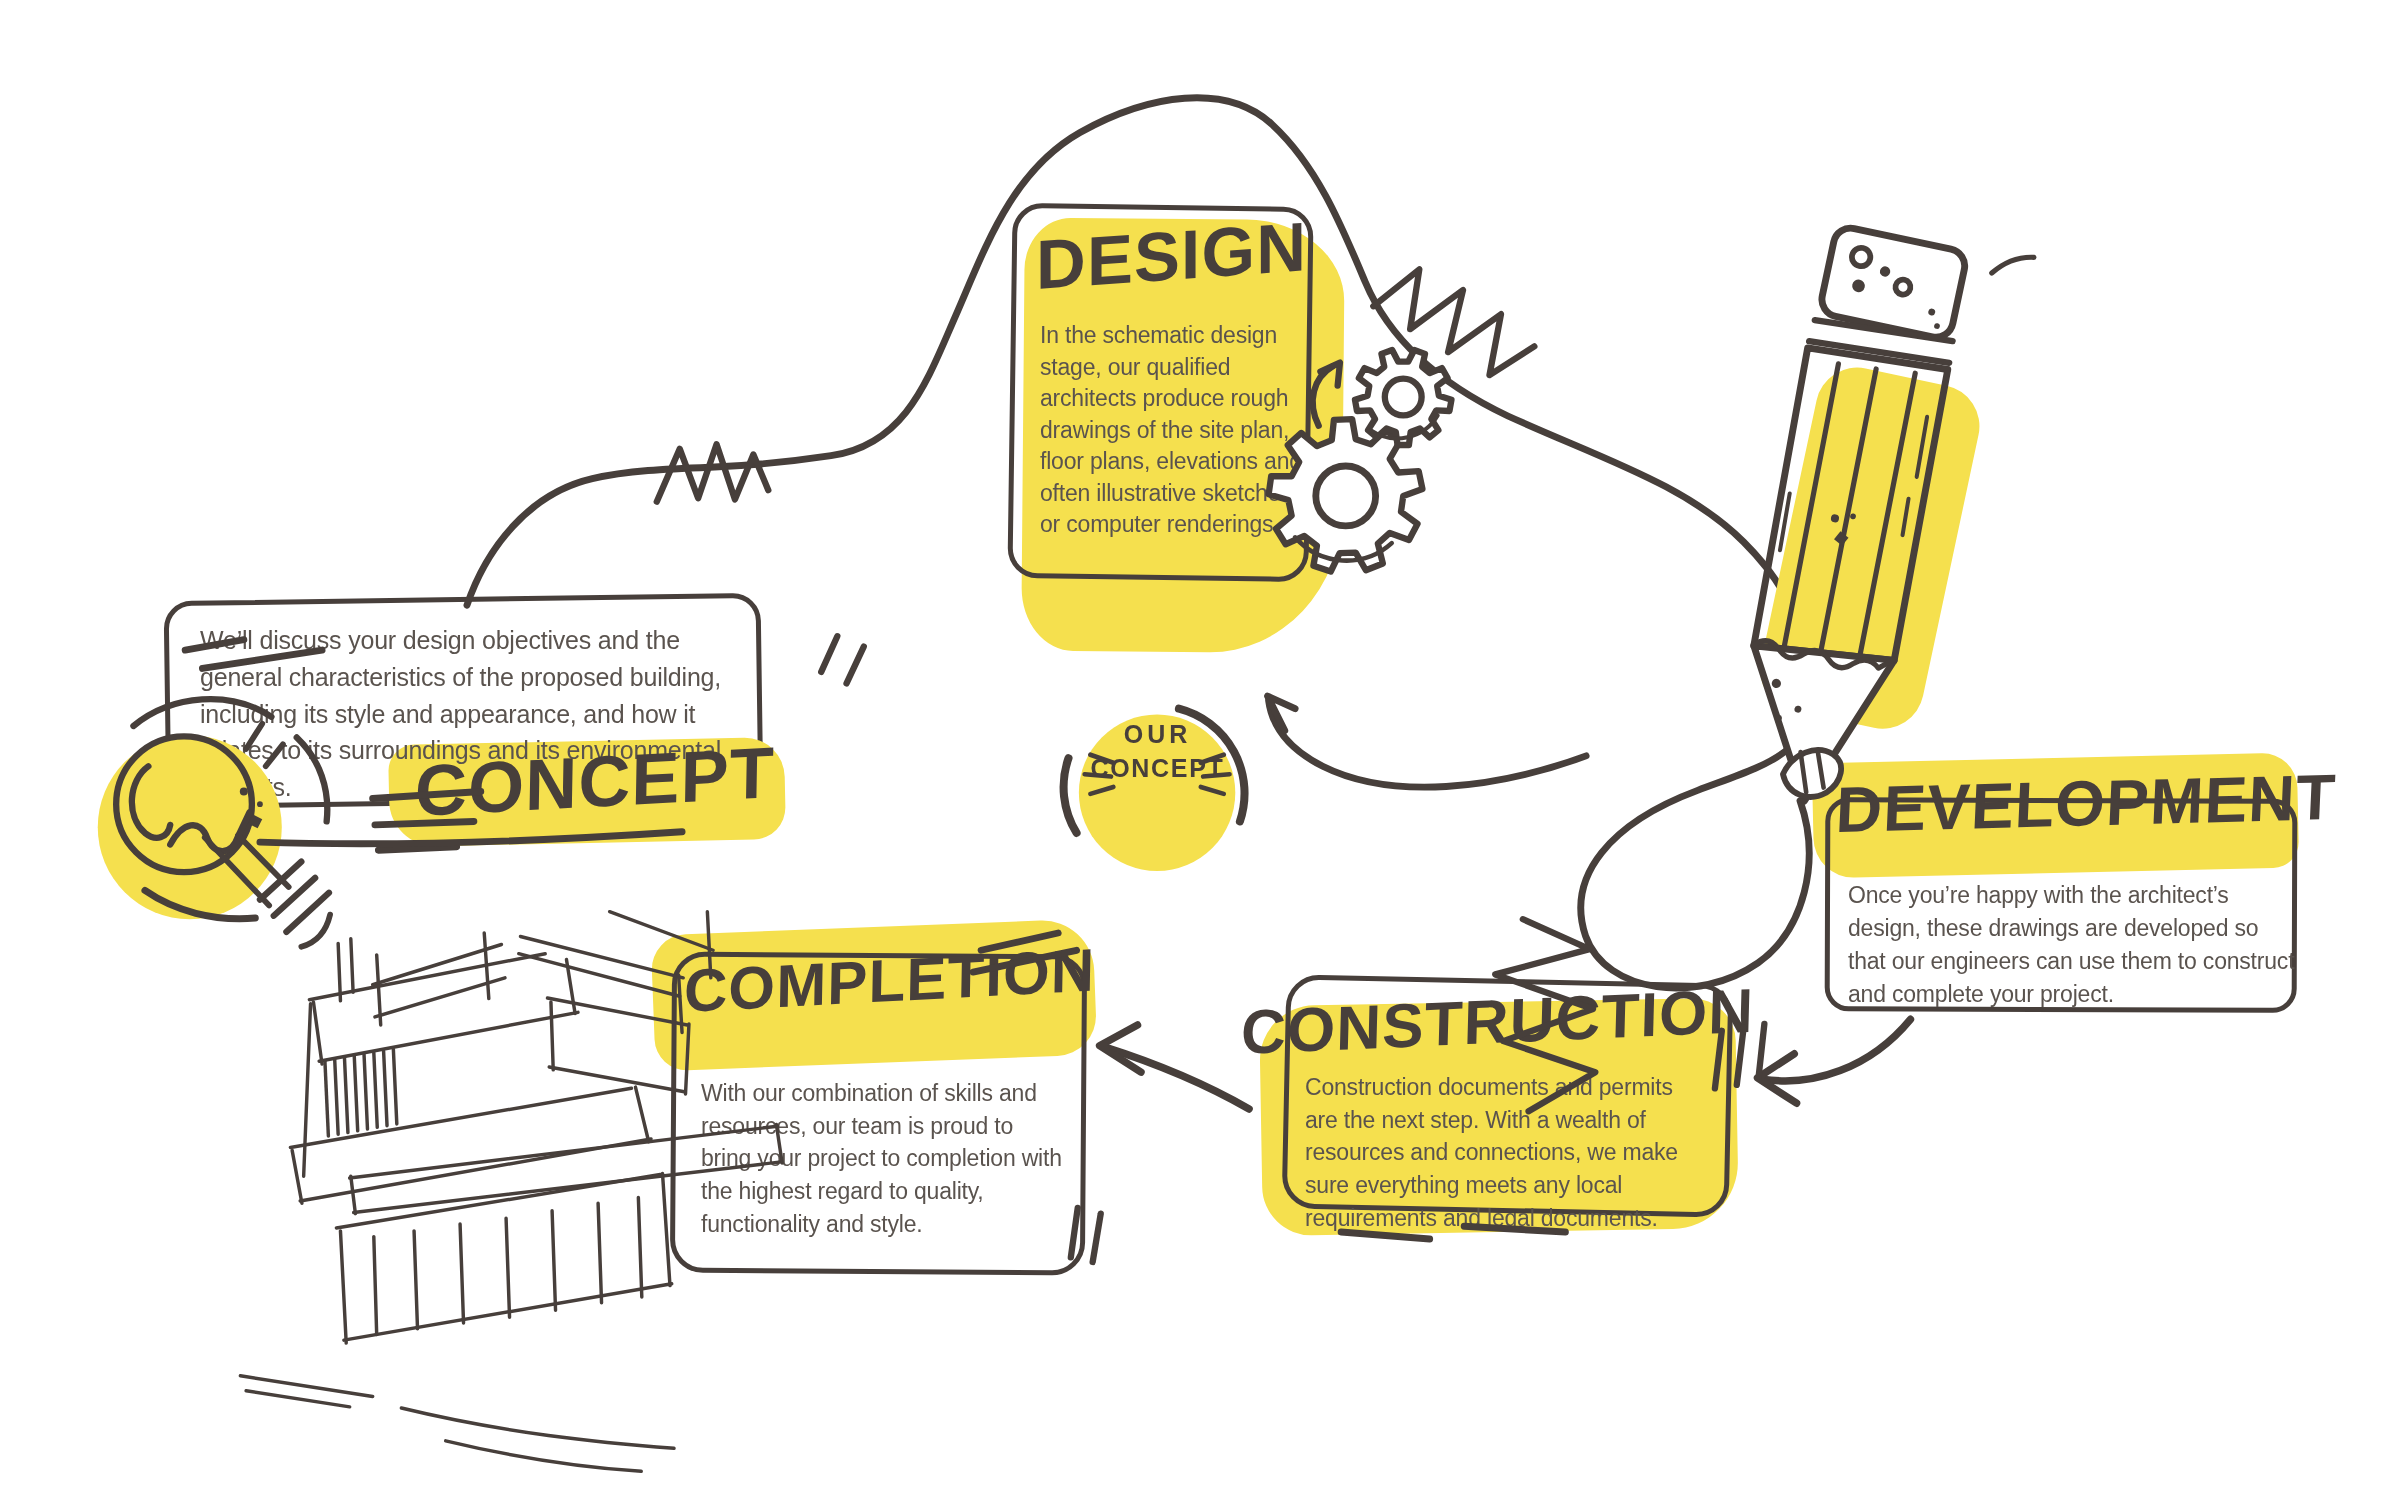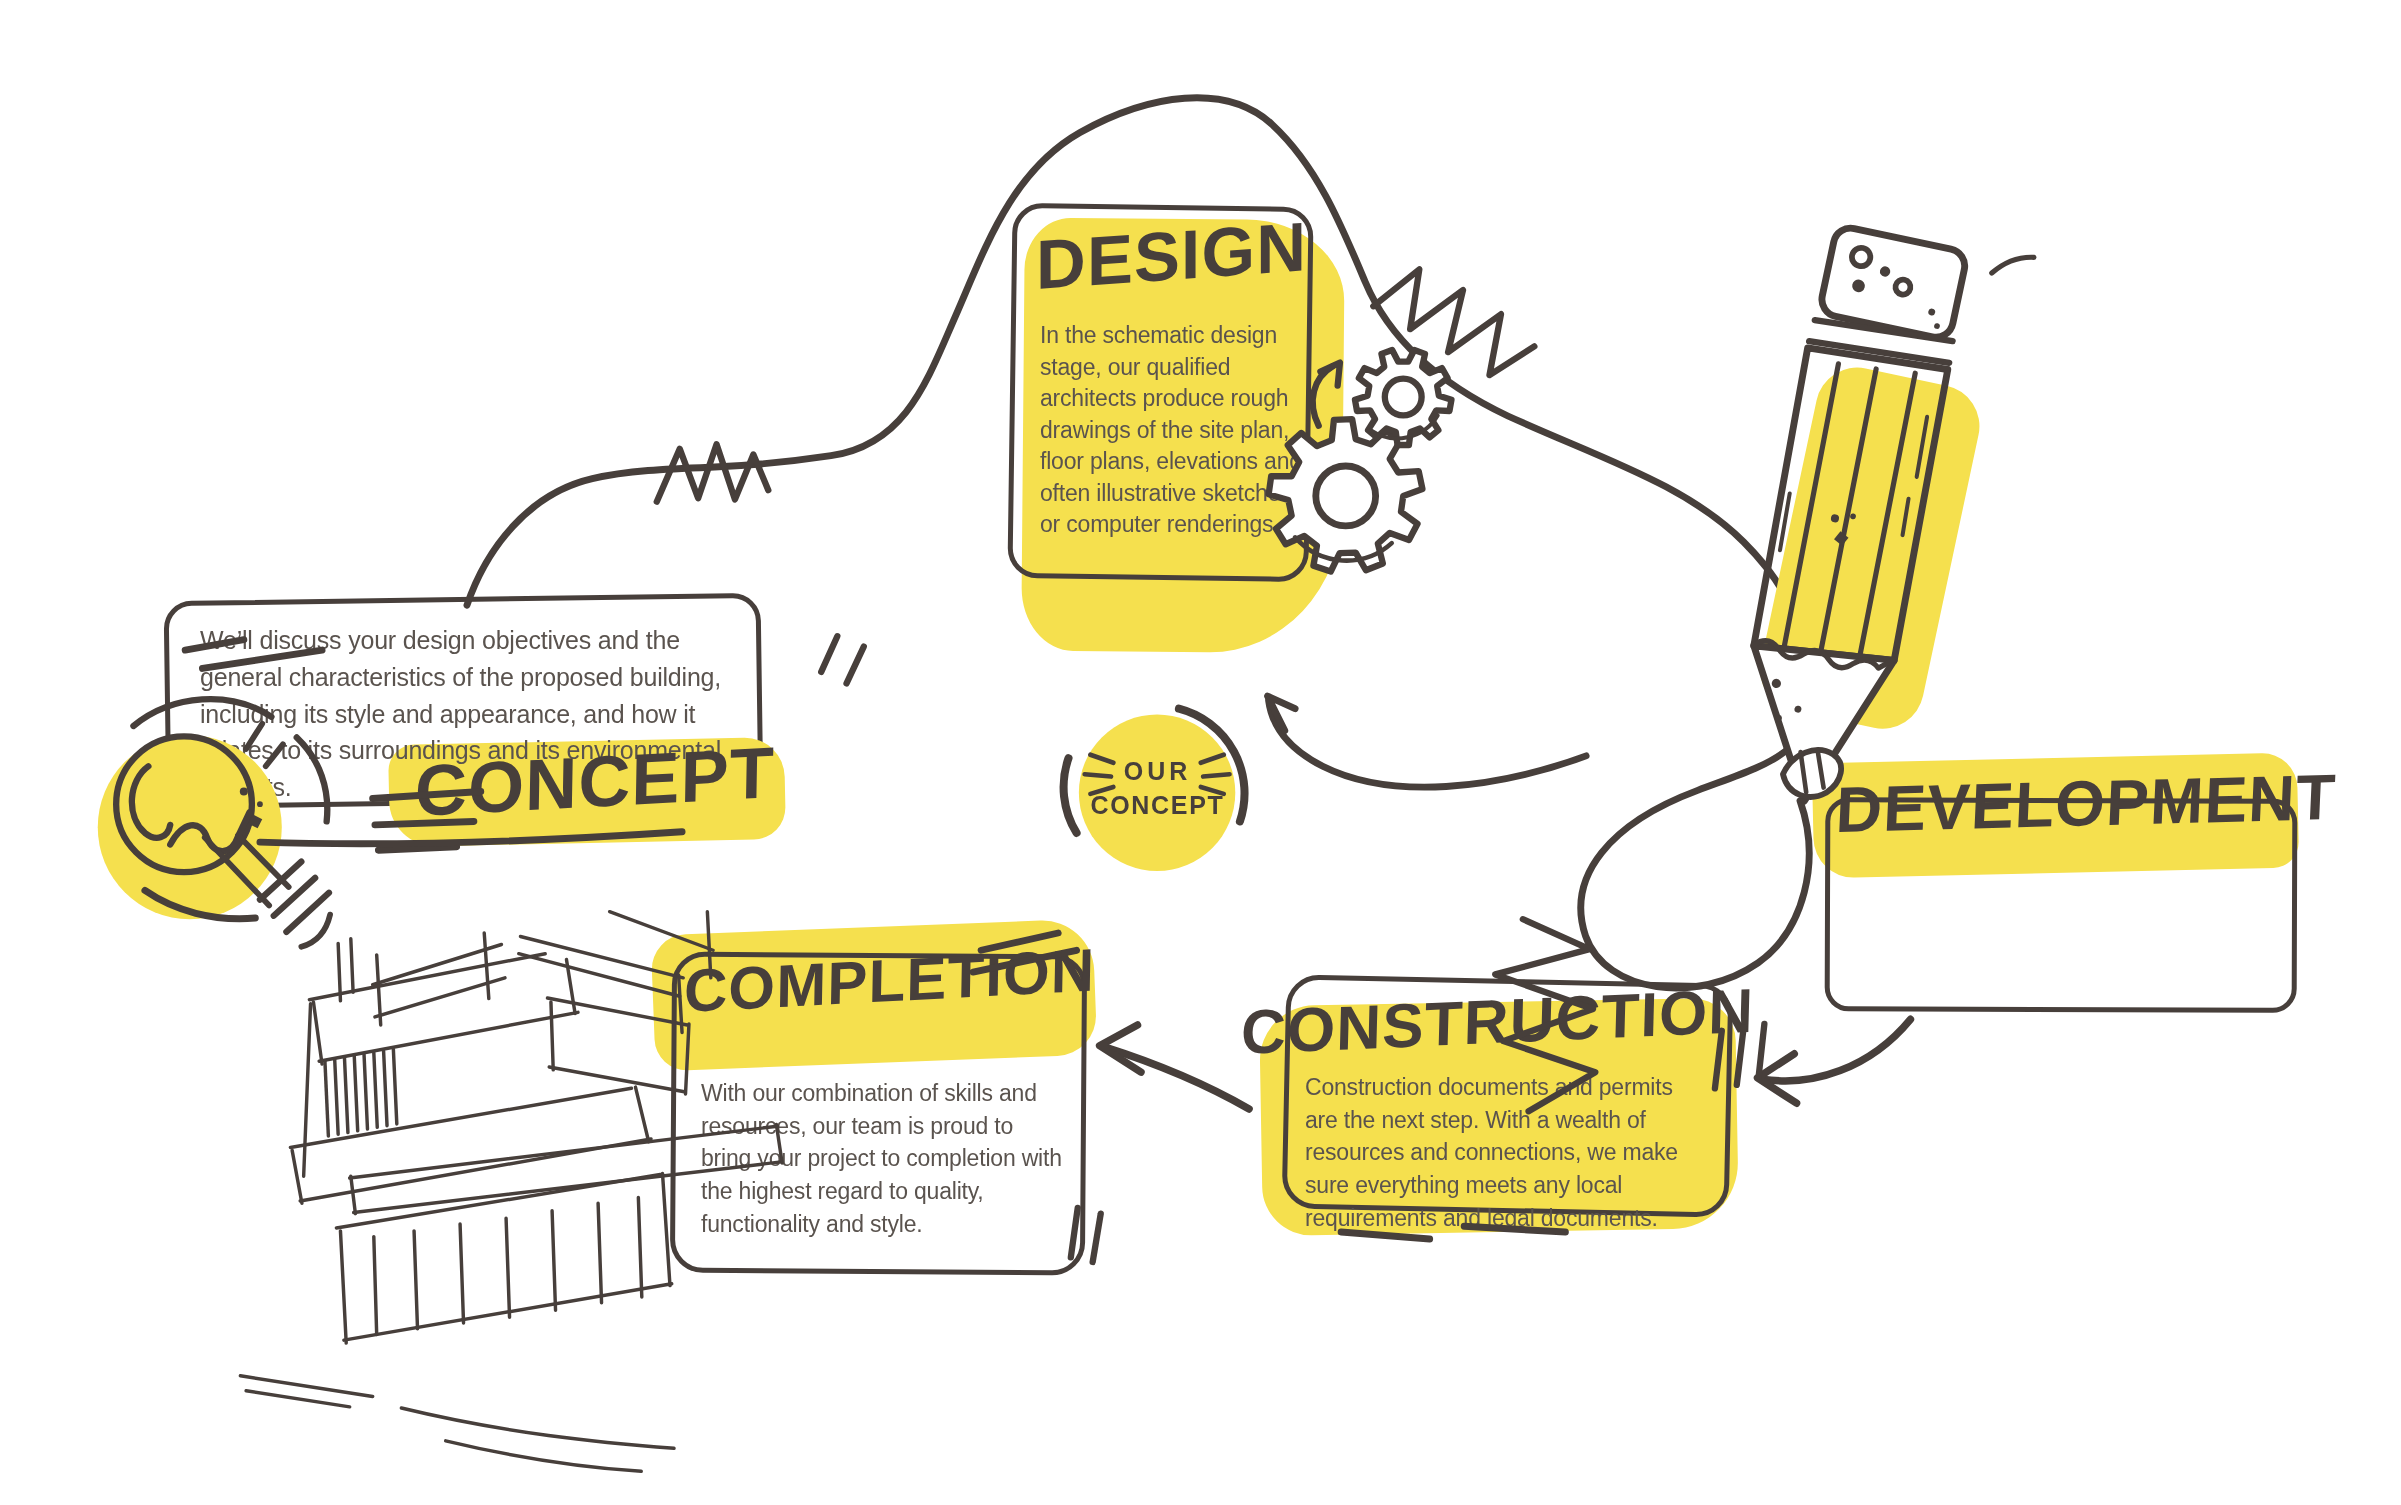--- a/index.html
+++ b/index.html
@@ -45,32 +45,33 @@
   <div class="stage-title" style="left:415px;top:755px;font-size:72px;transform:rotate(-3deg) skewX(-4deg);">CONCEPT</div>
 
   <div class="blob" style="left:1023px;top:219px;width:320px;height:433px;border-radius:46px 98px 132px 52px / 52px 81px 144px 63px;transform:rotate(0.5deg);"></div>
   <div class="sketchbox" style="left:1010px;top:205px;width:301px;height:375px;border-radius:30px;transform:rotate(0.8deg);border-width:5.2px;"></div>
   <div class="stage-title" style="left:1036px;top:231px;font-size:69px;transform:rotate(-4deg) skewX(-4deg);">DESIGN</div>
   <div class="stage-body" style="left:1040px;top:320px;width:270px;font-size:23px;line-height:1.37;">In the schematic design stage, our qualified architects produce rough drawings of the site plan, floor plans, elevations and often illustrative sketches or computer renderings.</div>
 
   <div class="blob" style="left:1813px;top:758px;width:485px;height:115px;border-radius:29px 35px 26px 40px;transform:rotate(-1.3deg);"></div>
   <div class="sketchbox" style="left:1825px;top:798px;width:472px;height:214px;border-radius:24px;transform:rotate(0.2deg);border-width:5.2px;"></div>
   <div class="stage-title" style="left:1836px;top:778px;font-size:64px;transform:rotate(-1.5deg) skewX(-4deg);z-index:4;">DEVELOPMENT</div>
+  <div class="stage-body" style="left:1848px;top:879px;width:454px;font-size:23px;line-height:1.43;">Once you’re happy with the architect’s design, these drawings are developed so that our engineers can use them to construct and complete your project.</div>
 
   <div class="blob" style="left:1261px;top:1002px;width:476px;height:230px;border-radius:55px 43px 66px 49px;transform:rotate(-1deg);"></div>
   <div class="sketchbox" style="left:1284px;top:979px;width:447px;height:234px;border-radius:33px;transform:rotate(1.2deg);border-width:5.2px;"></div>
   <div class="stage-title" style="left:1241px;top:1002px;font-size:62px;transform:rotate(-2.5deg) skewX(-4deg);">CONSTRUCTION</div>
   <div class="stage-body" style="left:1305px;top:1071px;width:387px;font-size:23px;line-height:1.42;">Construction documents and permits are the next step. With a wealth of resources and connections, we make sure everything meets any local requirements and legal documents.</div>
 
   <div class="blob" style="left:653px;top:927px;width:442px;height:136px;border-radius:35px 52px 40px 32px;transform:rotate(-2.2deg);"></div>
   <div class="sketchbox" style="left:671px;top:953px;width:415px;height:321px;border-radius:33px;transform:rotate(0.4deg);border-width:5.2px;"></div>
   <div class="stage-title" style="left:684px;top:962px;font-size:60px;transform:rotate(-3deg) skewX(-4deg);z-index:4;">COMPLETION</div>
   <div class="stage-body" style="left:701px;top:1077px;width:368px;font-size:23px;line-height:1.42;">With our combination of skills and resources, our team is proud to bring your project to completion with the highest regard to quality, functionality and style.</div>
 
-  <div class="badge-text" style="left:1071px;top:755px;width:173px;">
+  <div class="badge-text" style="left:1071px;top:718px;width:173px;">
     <div class="l1">OUR</div>
     <div class="l2">CONCEPT</div>
   </div>
 
   <svg class="art" width="2401" height="1506" viewBox="0 0 4175 2618">
 
     <g>
       <path class="stroke" stroke-width="12" d="M 812,1052 C 845,955 918,858 1030,832 C 1090,818 1160,815 1235,812 C 1310,809 1385,801 1445,792 C 1575,773 1612,662 1662,548 C 1712,434 1758,298 1878,230 C 1998,163 2132,143 2212,216 C 2290,288 2332,390 2374,490 C 2416,590 2502,666 2622,723 C 2782,796 2932,842 3032,942 C 3112,1022 3146,1102 3149,1207 C 3152,1312 3062,1332 2952,1374 C 2802,1430 2722,1522 2757,1627 C 2792,1727 2952,1747 3057,1674 C 3137,1617 3167,1497 3130,1392"></path>
       <path class="stroke" stroke-width="11" d="M 1142,872 L 1182,780 L 1214,866 L 1246,772 L 1278,868 L 1310,790 L 1336,852"></path>
       <path class="stroke" stroke-width="11" d="M 2388,532 L 2468,468 L 2452,572 L 2544,504 L 2518,612 L 2610,546 L 2590,652 L 2668,602"></path>

